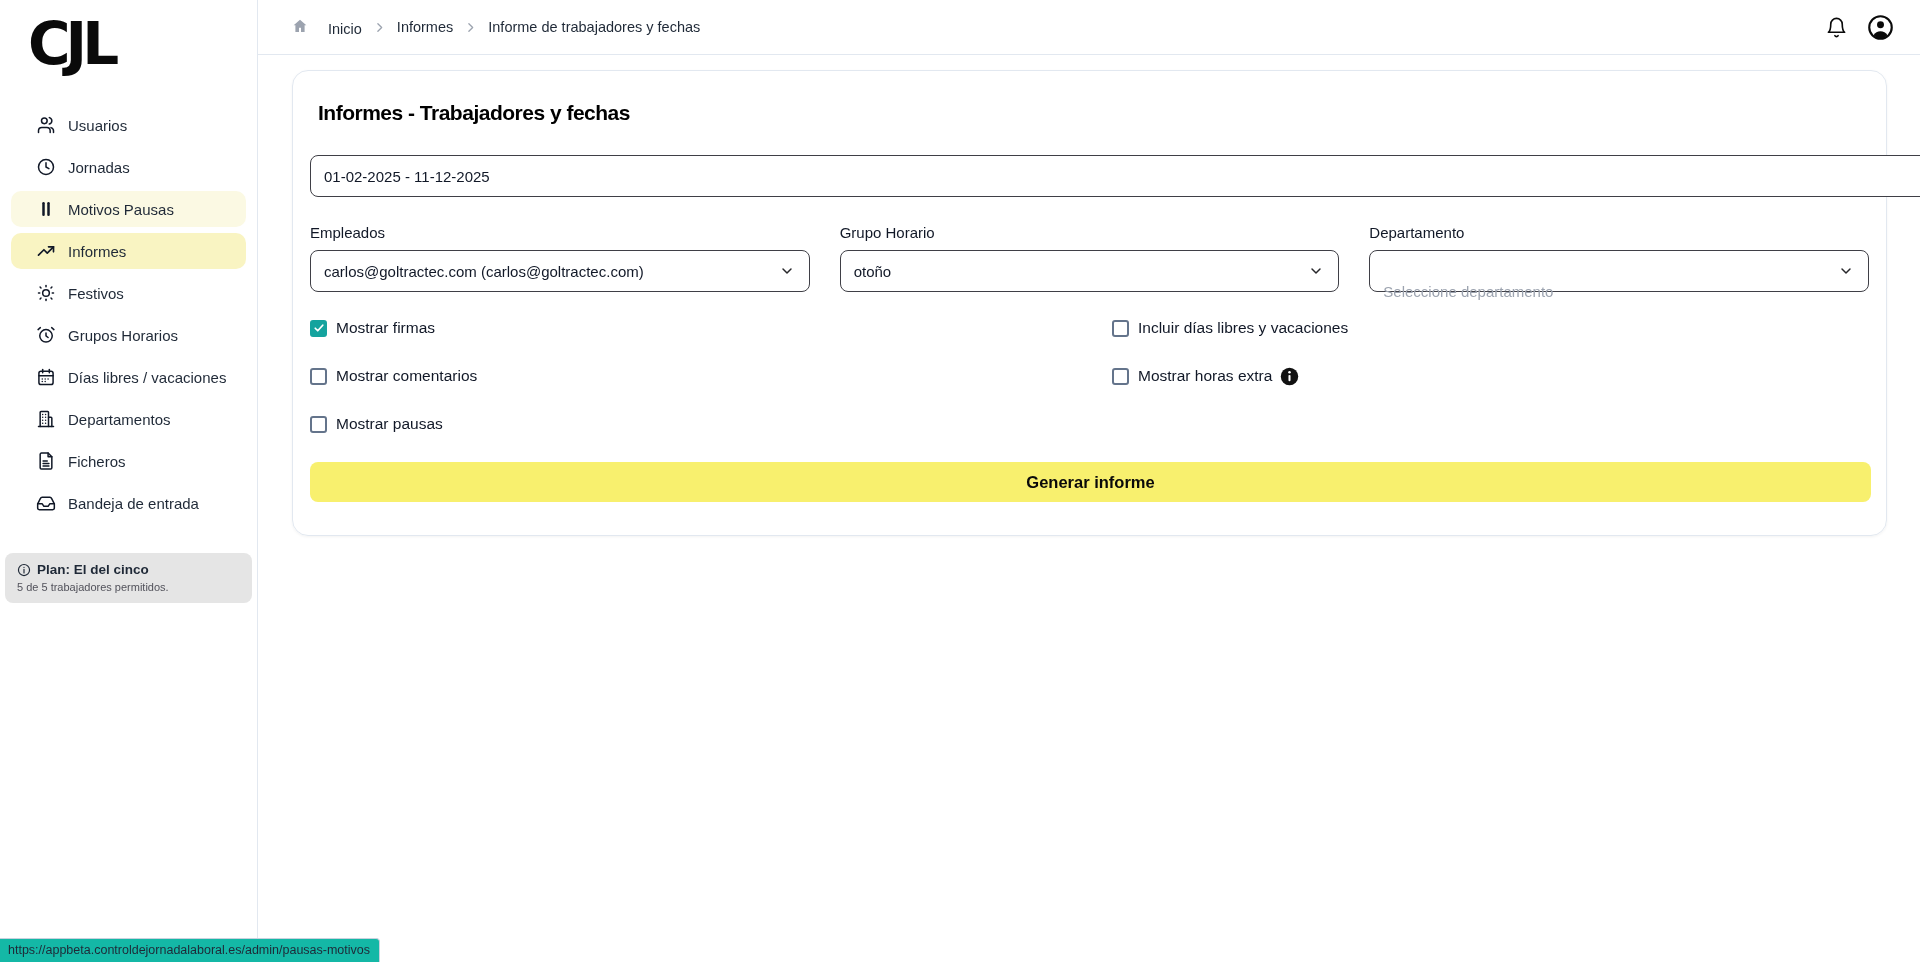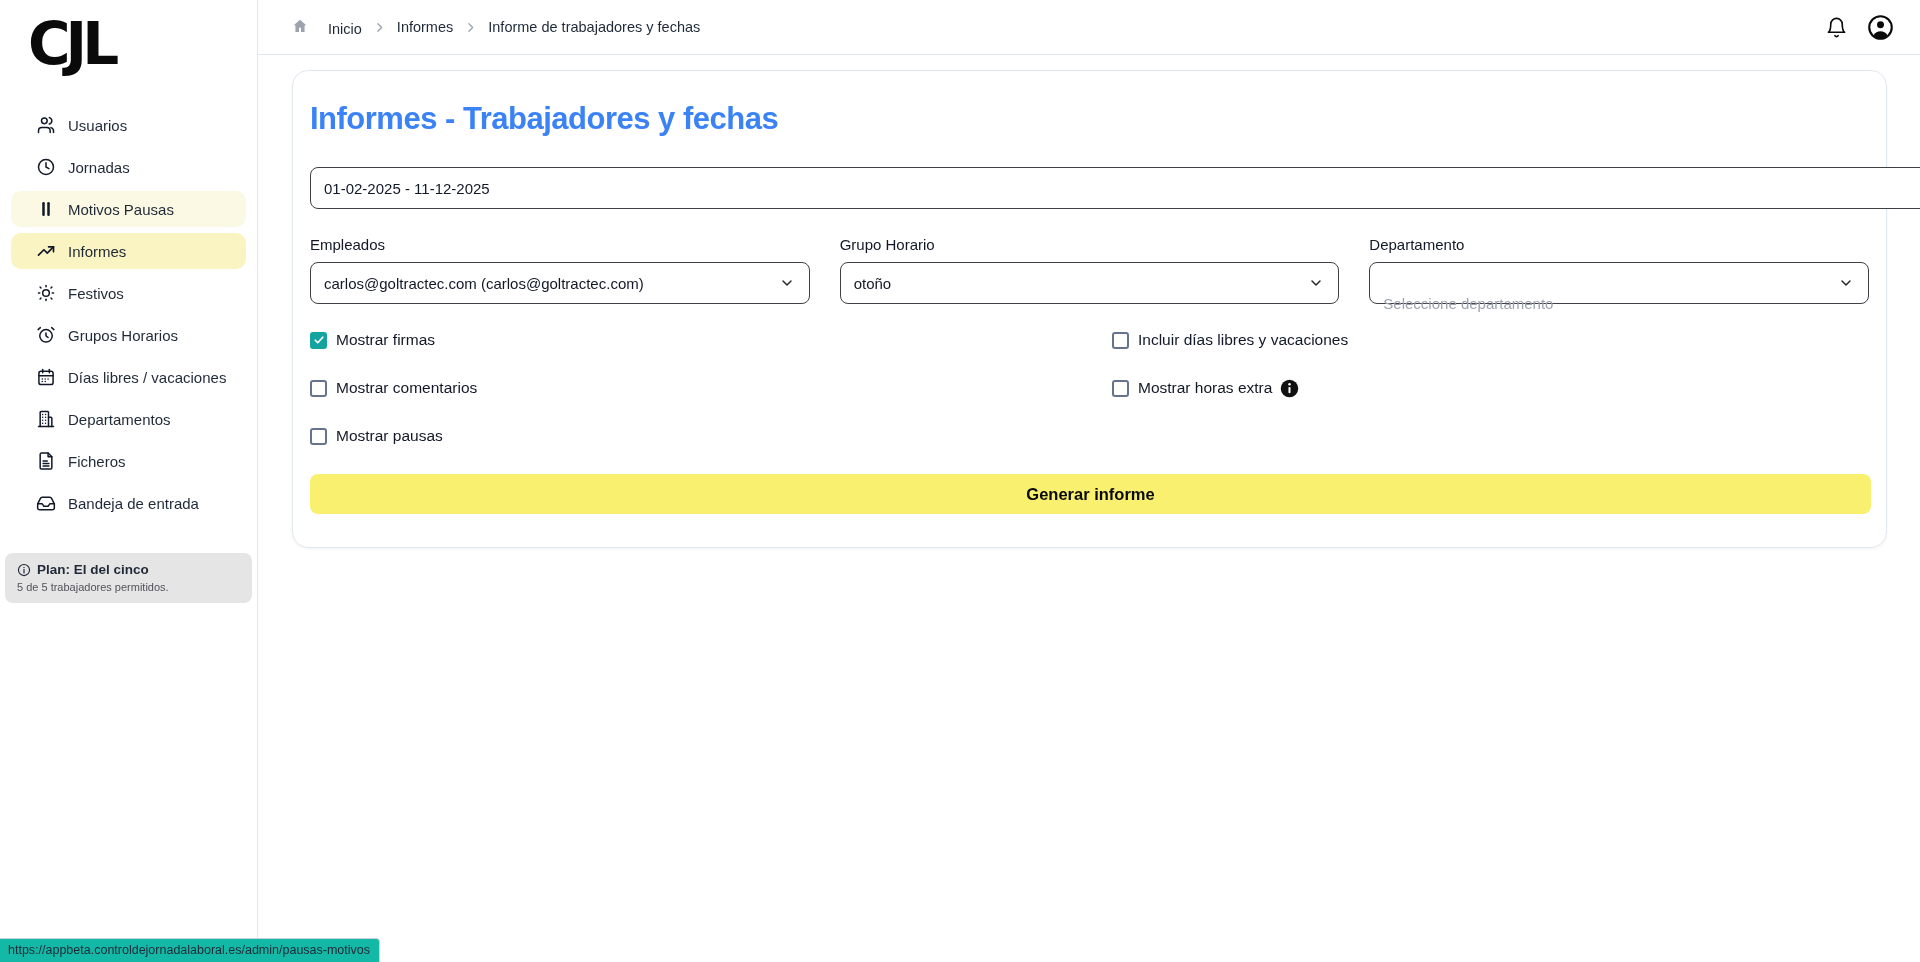--- a/index.html
+++ b/index.html
@@ -70,22 +70,22 @@
   
   .card {
     margin: 15px 32px 0 34px;
     width: 1595px;
     border: 1px solid #e2e8f0;
     border-radius: 16px;
     box-shadow: 0 1px 3px rgba(0,0,0,.05);
     padding: 16px 17px 33px 17px;
   }
   .page-title {
-    font-size: 31px; font-weight: 800; letter-spacing: -0.5px;
-    color: #3b82f6; margin: 14px 0 0 0;
+    font-size: 21px; font-weight: 800; letter-spacing: -0.5px;
+    color: #000000; margin: 14px 0 0 8px;
   }
   .select {
     height: 42px; border: 1px solid #3f3f46; border-radius: 8px;
     background: #fff; display: flex; align-items: center;
     padding: 0 14px 0 13px; font-size: 15px; color: #111827;
     cursor: pointer;
   }
   .select .select-value { flex: 1; white-space: nowrap; overflow: hidden; }
   .select .placeholder { color: #9ca3af; margin-top: 40px; }
   .select .chev { display: inline-flex; color: #27272a; }

